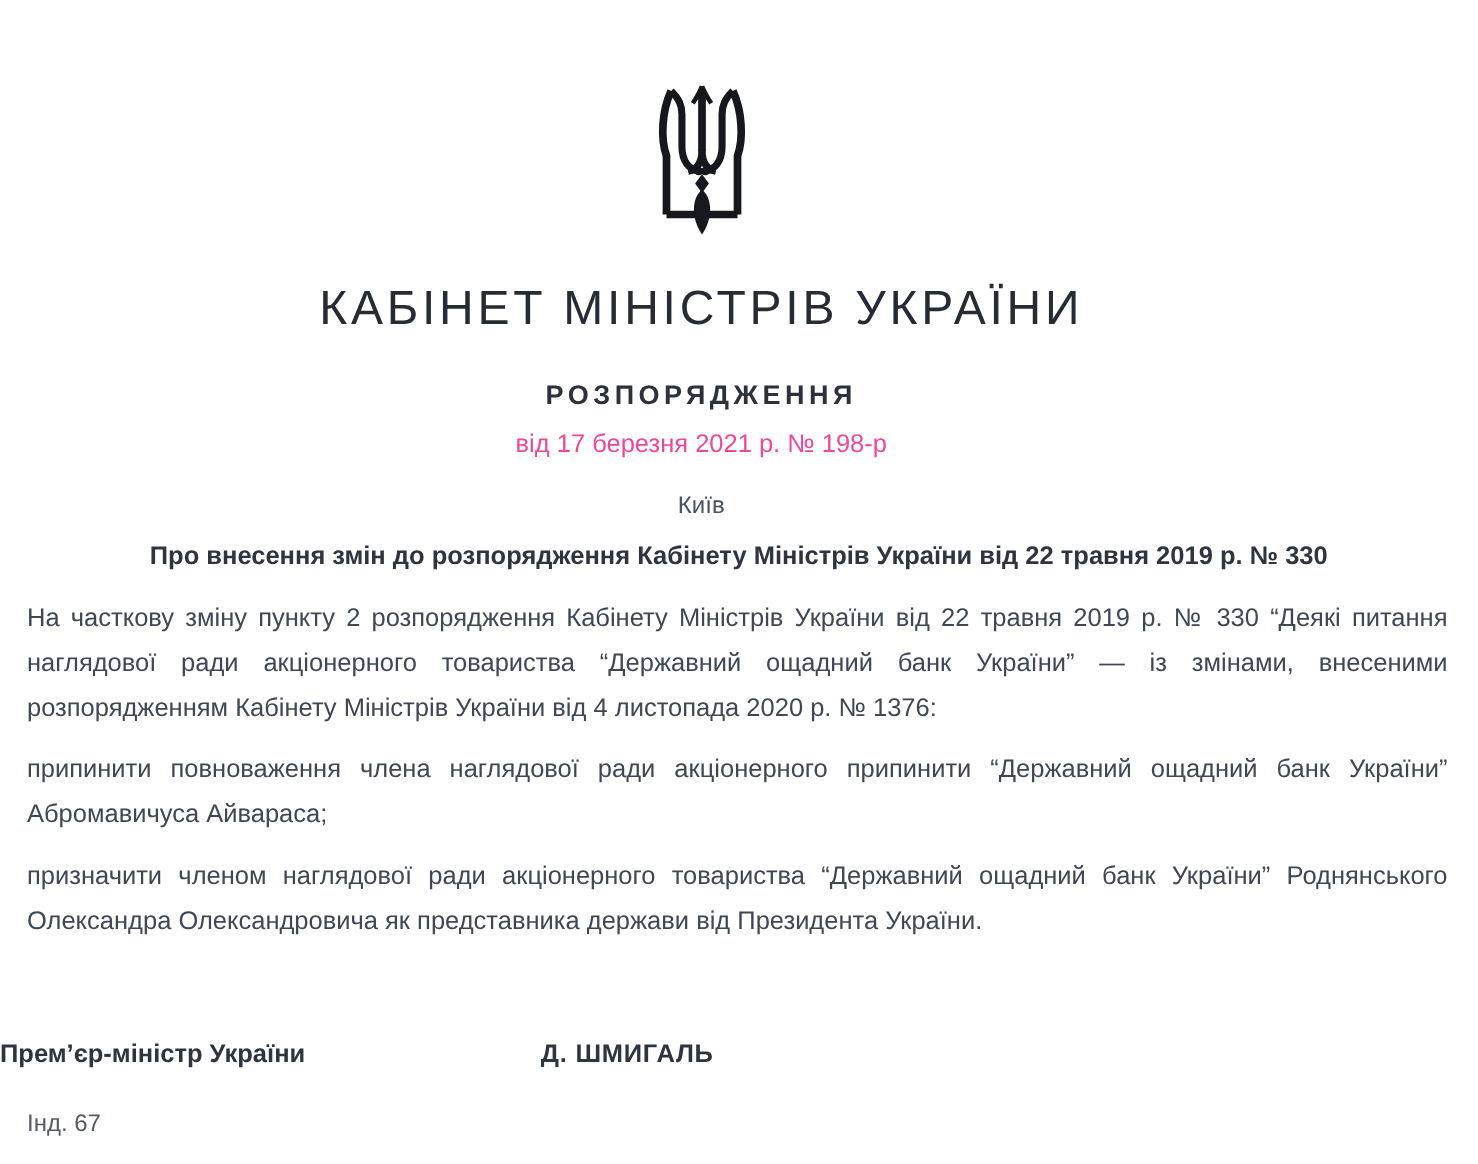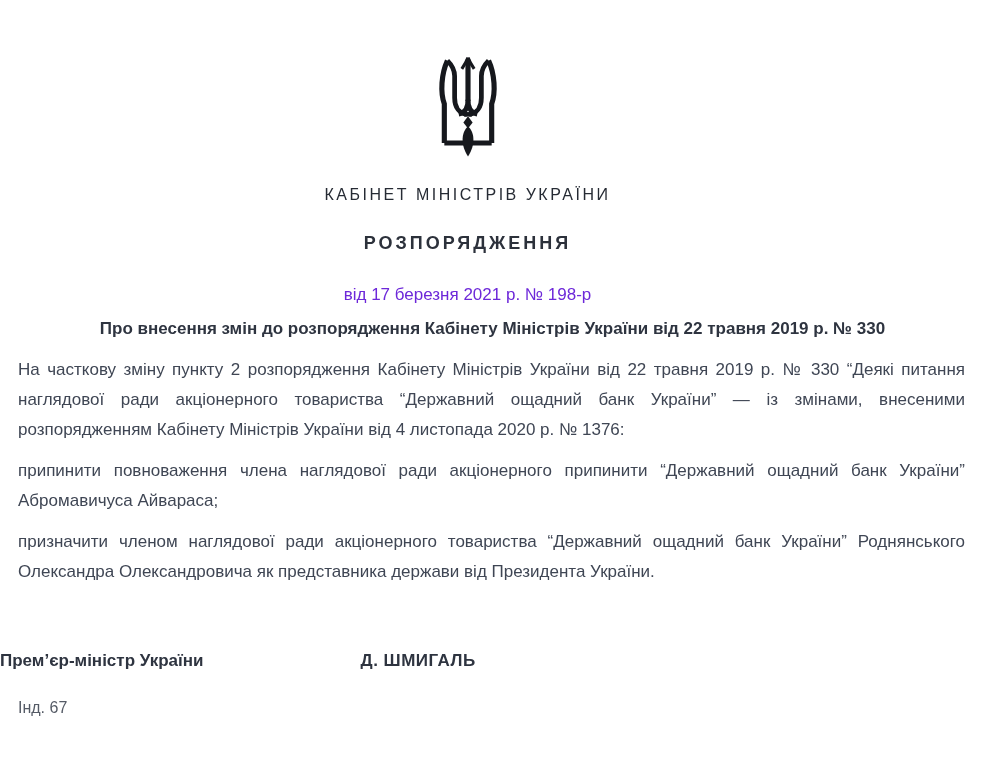--- a/index.html
+++ b/index.html
@@ -23,36 +23,36 @@
     padding-top: 56px;
   }
   .emblem {
     display: inline-block;
     width: 70px;
     height: 104px;
     line-height: 0;
   }
   .org {
     margin: 22px 0 0 0;
-    font-size: 16px;
+    font-size: 32px;
     font-weight: 500;
     letter-spacing: 2.5px;
     color: #262b34;
   }
   .doctype {
     margin-top: 29px;
     font-size: 18px;
     font-weight: 600;
     letter-spacing: 3px;
     color: #2c313b;
   }
   .dateline {
-    margin-top: 31px;
+    margin-top: 12px;
     font-size: 17px;
-    color: #6d28d9;
+    color: #ec4899;
   }
   .city {
     margin-top: 23px;
     font-size: 16px;
     color: #4a505c;
   }
   .title {
     margin: 14px 0 0 0;
     width: 985px;
     text-align: center;
@@ -120,20 +120,21 @@
         </g>
       </svg>
     </div>
 
     <h1 class="org">КАБІНЕТ МІНІСТРІВ УКРАЇНИ</h1>
 
     <div class="doctype">РОЗПОРЯДЖЕННЯ</div>
 
     <div class="dateline">від 17 березня 2021 р. № 198-р</div>
 
+    <div class="city">Київ</div>
 
   </div>
 
   <h2 class="title">Про внесення змін до розпорядження Кабінету Міністрів України від 22 травня 2019 р. № 330</h2>
 
   <div class="bodytext">
     <p>На часткову зміну пункту 2 розпорядження Кабінету Міністрів України від 22 травня 2019 р. №  330 “Деякі питання наглядової ради акціонерного товариства “Державний ощадний банк України” — із змінами, внесеними розпорядженням Кабінету Міністрів України від 4 листопада 2020 р. № 1376:</p>
     <p>припинити повноваження члена наглядової ради акціонерного припинити “Державний ощадний банк України” Абромавичуса Айвараса;</p>
     <p>призначити членом наглядової ради акціонерного товариства “Державний ощадний банк України” Роднянського Олександра Олександровича як представника держави від Президента України.</p>
   </div>

